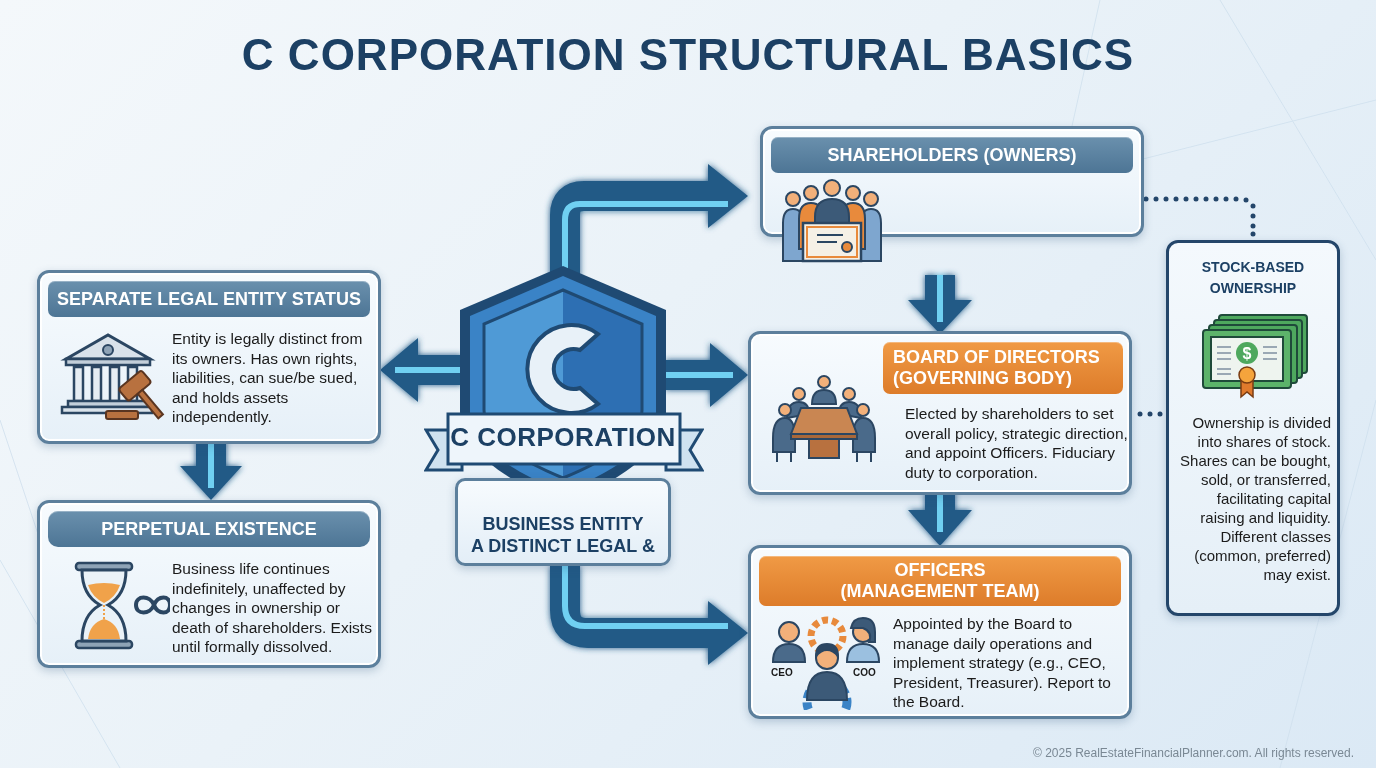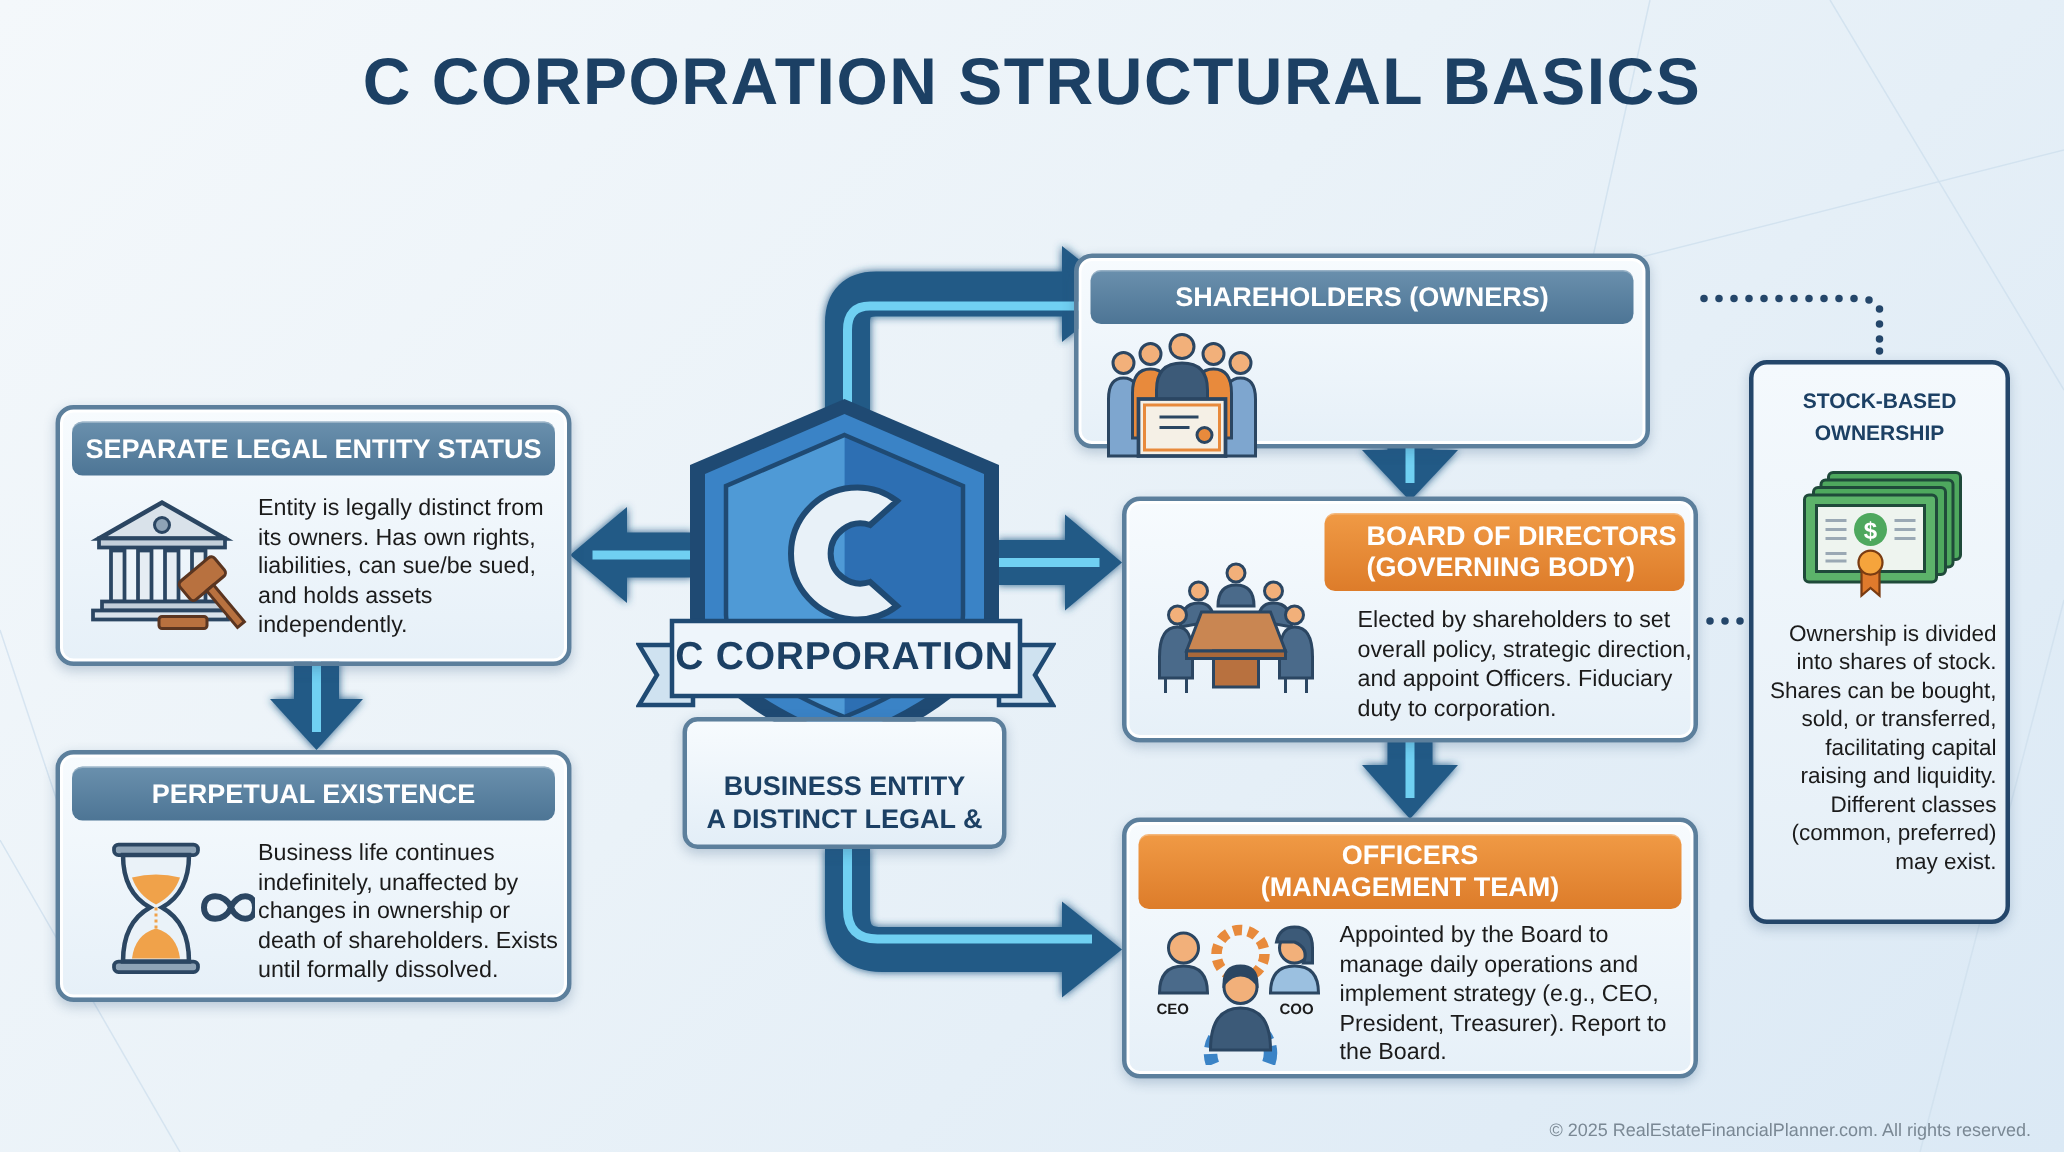--- a/index.html
+++ b/index.html
@@ -199,34 +199,34 @@
     <g transform="rotate(-40 80 62)">
       <rect x="66" y="48" width="30" height="16" rx="3" fill="#b8713f" stroke="#5a3520" stroke-width="2"></rect>
       <rect x="78" y="64" width="6" height="32" fill="#b8713f" stroke="#5a3520" stroke-width="2"></rect>
     </g>
     <rect x="48" y="82" width="32" height="8" rx="2" fill="#b8713f" stroke="#5a3520" stroke-width="2"></rect>
   </svg>
   <div class="card-text" style="left:132px;top:56px;width:200px;">Entity is legally distinct from its owners. Has own rights, liabilities, can sue/be sued, and holds assets independently.</div>
 </div>
 
 <div class="card" style="left:37px;top:500px;width:344px;height:168px;">
-  <div class="card-header hdr-blue" style="left:8px;top:8px;width:322px;height:36px;">PERPETUAL EXISTENCE</div>
+  <div class="card-header hdr-blue" style="left:8px;top:8px;width:322px;height:36px;border-radius:10px;">PERPETUAL EXISTENCE</div>
   <svg class="icon-box" style="left:30px;top:58px" width="100" height="92" viewBox="0 0 100 92">
     <rect x="6" y="2" width="56" height="7" rx="3" fill="#8ea3b6" stroke="#2b4662" stroke-width="2.5"></rect>
     <rect x="6" y="80" width="56" height="7" rx="3" fill="#8ea3b6" stroke="#2b4662" stroke-width="2.5"></rect>
     <path d="M12 9 Q12 34 30 44 Q12 54 12 80 L56 80 Q56 54 38 44 Q56 34 56 9 Z" fill="#eaf2f8" stroke="#2b4662" stroke-width="3"></path>
     <path d="M18 24 Q34 20 50 24 Q46 36 34 42 Q22 36 18 24 Z" fill="#f0a24a"></path>
     <path d="M18 78 Q20 62 34 58 Q48 62 50 78 Z" fill="#f0a24a"></path>
     <line x1="34" y1="44" x2="34" y2="58" stroke="#f0a24a" stroke-width="2" stroke-dasharray="2 2"></line>
     <path d="M66 44 C66 34 80 34 84 44 C88 54 100 54 100 44 C100 34 88 34 84 44 C80 54 66 54 66 44 Z" fill="none" stroke="#2b4662" stroke-width="4"></path>
   </svg>
   <div class="card-text" style="left:132px;top:56px;width:206px;">Business life continues indefinitely, unaffected by changes in ownership or death of shareholders. Exists until formally dissolved.</div>
 </div>
 
-<div class="card" style="left:716px;top:126px;width:384px;height:130px;margin-top:43px;">
+<div class="card" style="left:760px;top:126px;width:384px;height:111px;">
   <div class="card-header hdr-blue" style="left:8px;top:8px;width:362px;height:36px;">SHAREHOLDERS (OWNERS)</div>
   <svg class="icon-box" style="left:18px;top:50px" width="102" height="86" viewBox="0 0 102 86">
     <g stroke="#2b4662" stroke-width="2">
       <circle cx="12" cy="20" r="7" fill="#f2b07a"></circle>
         <circle cx="90" cy="20" r="7" fill="#f2b07a"></circle>
       <path d="M2 44 Q2 30 12 30 Q22 30 22 44 L22 82 L2 82 Z" fill="#7ea6cf"></path>
       <path d="M80 44 Q80 30 90 30 Q100 30 100 44 L100 82 L80 82 Z" fill="#7ea6cf"></path>
       <circle cx="30" cy="14" r="7" fill="#f2b07a"></circle>
         <circle cx="72" cy="14" r="7" fill="#f2b07a"></circle>
       <path d="M18 40 Q18 24 30 24 Q42 24 42 40 L42 70 L18 70 Z" fill="#e88a3c"></path>
@@ -236,21 +236,21 @@
       <rect x="22" y="44" width="58" height="38" fill="#f5f0e6" stroke-width="2.5"></rect>
       <rect x="26" y="48" width="50" height="30" fill="none" stroke="#e88a3c" stroke-width="2"></rect>
       <line x1="36" y1="56" x2="62" y2="56"></line>
         <line x1="36" y1="63" x2="56" y2="63"></line>
       <circle cx="66" cy="68" r="5" fill="#e88a3c"></circle>
     </g>
   </svg>
 </div>
 
 <div class="card" style="left:748px;top:331px;width:384px;height:164px;">
-  <div class="card-header hdr-orange" style="left:132px;top:8px;width:240px;height:52px;justify-content:flex-start;padding-left:28px;text-align:left;">
+  <div class="card-header hdr-orange" style="left:132px;top:8px;width:240px;height:52px;justify-content:flex-start;padding-left:10px;text-align:left;">
     <div>
       <div>BOARD OF DIRECTORS</div>
       <div>(GOVERNING BODY)</div>
     </div>
   </div>
   <svg class="icon-box" style="left:18px;top:40px" width="110" height="92" viewBox="0 0 110 92">
     <g stroke="#2b4662" stroke-width="2">
       <circle cx="55" cy="8" r="6" fill="#f2b07a"></circle>
       <path d="M43 30 Q43 16 55 16 Q67 16 67 30 Z" fill="#4a6a8a"></path>
       <circle cx="30" cy="20" r="6" fill="#f2b07a"></circle>

